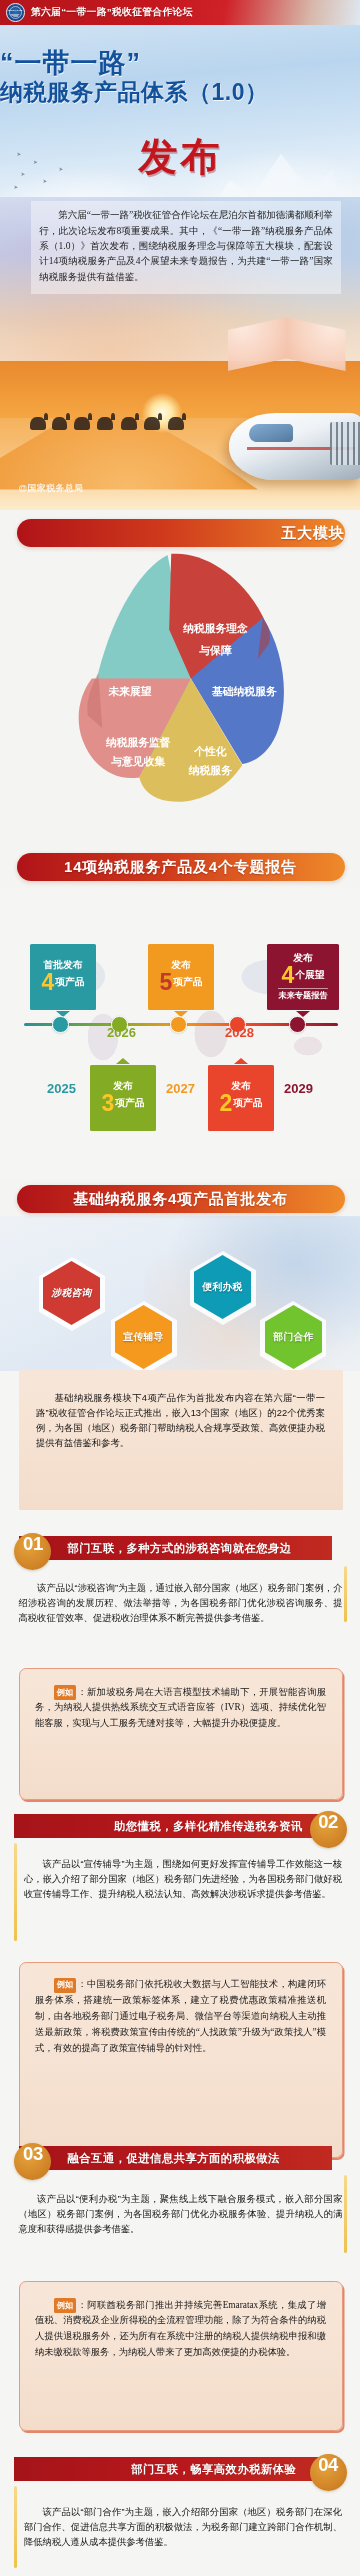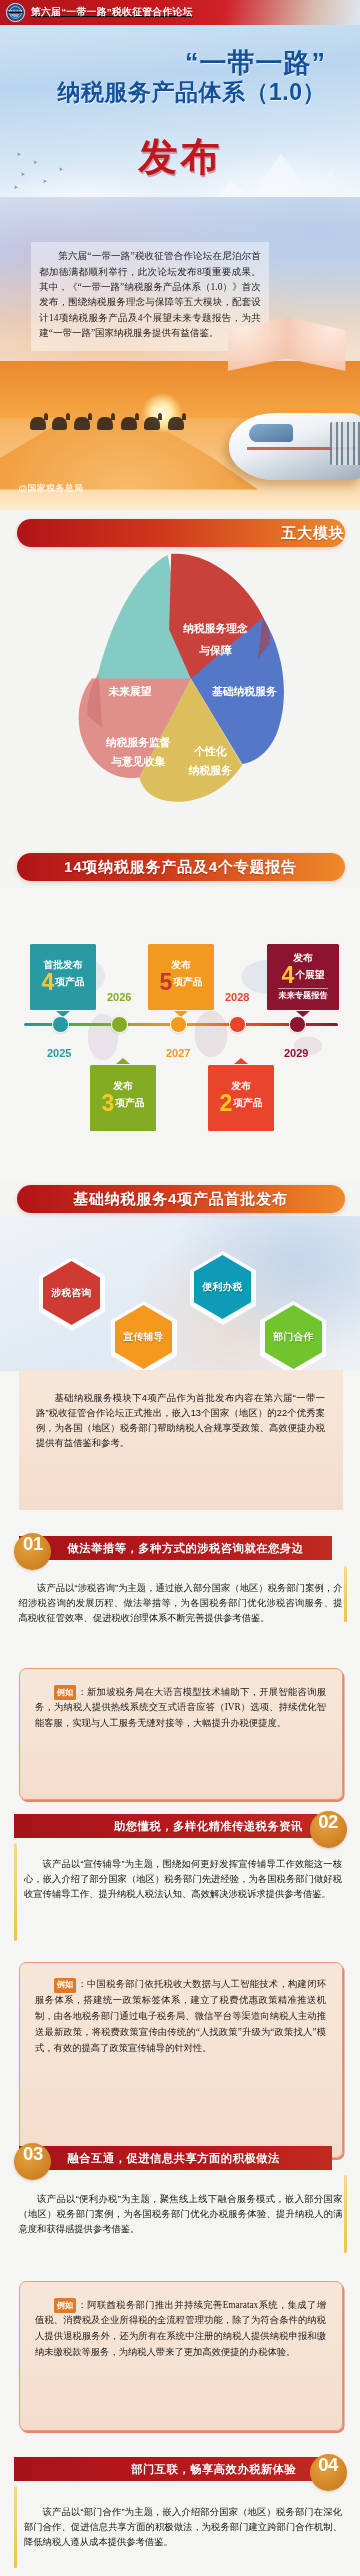--- a/index.html
+++ b/index.html
@@ -8,21 +8,21 @@
     width:361px; height:2808px; position:relative;
     font-family:"Liberation Sans","DejaVu Sans",sans-serif;
     background:#f4f4f2; overflow:hidden;
   }
   .page { position:relative; width:361px; height:2808px; }
 
   
   .topbar {
     position:absolute; left:0; top:0; width:361px; height:25px;
     background:linear-gradient(100deg,#b3151b 0%,#c4171d 42%,#cf2128 62%,#d7b9ab 86%,#dfe9f2 100%);
-    display:flex; align-items:center; z-index:30;text-decoration:underline;
+    display:flex; align-items:center; z-index:30;
   }
   .britacom-logo {
     width:18.5px; height:18.5px; margin-left:6.2px; border-radius:50%;
     background:radial-gradient(circle at 50% 45%,#2b6fb5 0%,#1d4f8f 55%,#123566 100%);
     border:1px solid #e8eef6; position:relative; flex:0 0 auto;
     display:flex; align-items:center; justify-content:center;
   }
   .britacom-logo .ring {
     position:absolute; inset:1.5px; border:0.5px solid rgba(255,255,255,.55); border-radius:50%;
   }
@@ -52,21 +52,21 @@
   }
   .hero .cloudA { position:absolute; left:-20.6px; bottom:-15.5px; width:206px; height:77px;
     background:radial-gradient(ellipse at 50% 80%,rgba(255,255,255,.95),rgba(255,255,255,0) 70%); }
   .hero .cloudB { position:absolute; right:-31px; bottom:-26px; width:216px; height:103px;
     background:radial-gradient(ellipse at 50% 75%,rgba(255,255,255,.9),rgba(255,255,255,0) 72%); }
   .hero .peak { position:absolute; right:10.3px; bottom:-5.2px; width:155px; height:88px;
     background:linear-gradient(160deg,rgba(255,255,255,.85),rgba(205,226,245,.2));
     clip-path:polygon(0% 100%,22% 42%,36% 62%,55% 12%,74% 55%,88% 30%,100% 100%); opacity:.85; }
   .birds { position:absolute; left:12.4px; top:124px; width:67px; height:46px; opacity:.55; }
   .bird { position:absolute; color:#3b4a5a; font-size:5.7px; line-height:1; }
-  .hero-title-wrap { position:absolute; left:11px; top:24px; width:315px; text-align:right; }
+  .hero-title-wrap { position:absolute; left:0; top:24px; width:315px; text-align:left; }
   .hero-line1 {
     font-size:27px; font-weight:bold; color:#14519b; letter-spacing:1px;
     font-family:"Liberation Sans",sans-serif; line-height:1.08;
     text-shadow:0.5px 1px 0 rgba(255,255,255,.8);
   }
   .hero-line2 {
     font-size:23px; font-weight:bold; color:#14519b; letter-spacing:0.5px;
     line-height:1.12; margin-top:2.1px; text-shadow:0.5px 1px 0 rgba(255,255,255,.8);
   }
   .hero-stamp {
@@ -83,22 +83,22 @@
     overflow:hidden;
   }
   .intro-band .wash {
     position:absolute; inset:0;
     background:
       radial-gradient(ellipse at 12% 30%,rgba(160,140,200,.30),transparent 55%),
       radial-gradient(ellipse at 88% 18%,rgba(120,160,210,.32),transparent 55%),
       radial-gradient(ellipse at 30% 90%,rgba(240,170,120,.38),transparent 60%);
   }
   .intro-card {
-    position:absolute; left:31px; top:201px; width:238px; padding:7.2px 8.2px 9.3px 8.2px;
-    background:rgba(255,255,255,.42); z-index:5;margin-top:41px;
+    position:absolute; left:31px; top:201px; width:310px; padding:7.2px 8.2px 9.3px 8.2px;
+    background:rgba(255,255,255,.42); z-index:5;
   }
   .intro-text {
     font-family:"Liberation Serif","DejaVu Serif",serif;
     font-size:9.5px; line-height:1.62; color:#1d1d1d; text-indent:2em;
     text-align:justify;
   }
   .book {
     position:absolute; right:15.5px; top:314px; width:118px; height:57px; z-index:6;
     background:
       radial-gradient(ellipse at 25% 20%,#fdece2 0%,#f7cfbb 60%,#f0b79c 100%) left/50% 100% no-repeat,
@@ -175,21 +175,21 @@
       radial-gradient(ellipse 27px 38px at 195px 135px,#d9c9d3 60%,transparent 62%),
       radial-gradient(ellipse 45px 28px at 253px 78px,#cfd4e4 60%,transparent 62%),
       radial-gradient(ellipse 23px 15.5px at 292px 147px,#e0ccd6 60%,transparent 62%);
     filter:blur(0.2px);
   }
   .tl-axis { position:absolute; left:24px; top:1023px; width:314px; height:2.6px; z-index:8;
     background:linear-gradient(90deg,#2a8f96 0%,#7cab2a 26%,#f2991f 50%,#e8452c 74%,#8c1430 100%);
     border-radius:1.5px; }
   .tl-dot { position:absolute; width:16.5px; height:16.5px; border-radius:50%; z-index:10;
     border:1.5px solid #ffffff; box-shadow:0 0.5px 2.1px rgba(0,0,0,.18); }
-  .tl-year { position:absolute; font-size:11px; font-weight:bold; z-index:10; }
+  .tl-year { position:absolute; font-size:13px; font-weight:bold; z-index:10;margin-top:34px; }
   .tl-card { position:absolute; width:66px; border-radius:1.5px; z-index:9;
     display:flex; flex-direction:column; align-items:center; justify-content:center;
     text-align:center; color:#fff; }
   .tl-card .tl-top { font-size:9.8px; font-weight:bold; line-height:1.1; }
   .tl-card .tl-row { display:flex; align-items:center; justify-content:center; gap:1px; line-height:1; }
   .tl-card .tl-num { font-size:23px; font-weight:bold; }
   .tl-card .tl-unit { font-size:9.8px; font-weight:bold; }
   .tl-card .tl-sub { font-size:8.2px; font-weight:bold; line-height:1.15; margin-top:1.5px;
      border-top:0.5px solid rgba(255,255,255,.55); padding-top:2.1px;text-align:right; }
   .tl-card .tick-dn { position:absolute; bottom:-6.7px; left:50%; transform:translateX(-50%);
@@ -431,21 +431,21 @@
     </div>
   </div>
 
   <div class="pill" id="pill-basic">
     <span>基础纳税服务4项产品首批发布</span>
   </div>
 
   <div class="hex-area">
     <div class="blurbg"></div>
     <div class="hex-shadow" style="left:39px; top:41px;"></div>
-    <div class="hex" style="left:43px; top:45px; background:#cf3b33;">
+    <div class="hex" style="left:43px; top:45px; background:#cf3b33;font-style:italic;">
       <span>涉税咨询</span>
     </div>
     <div class="hex-shadow" style="left:111px; top:85px;"></div>
     <div class="hex" style="left:115px; top:89px; background:#f4991e;">
       <span>宣传辅导</span>
     </div>
     <div class="hex-shadow" style="left:190px; top:35px;"></div>
     <div class="hex" style="left:194px; top:39px; background:#0d9bb5;">
       <span>便利办税</span>
     </div>
@@ -454,21 +454,21 @@
       <span>部门合作</span>
     </div>
   </div>
 
   <div class="card-peach" style="top:1370px; height:140px; padding:20.6px 17.5px;">
     <div class="sans-p">基础纳税服务模块下4项产品作为首批发布内容在第六届“一带一路”税收征管合作论坛正式推出，嵌入13个国家（地区）的22个优秀案例，为各国（地区）税务部门帮助纳税人合规享受政策、高效便捷办税提供有益借鉴和参考。</div>
   </div>
 
   <div class="sec-head" style="top:1529px;">
     <div class="sec-bar left">
-      <span>做法举措等，多种方式的涉税咨询就在您身边</span>
+      <span>部门互联，多种方式的涉税咨询就在您身边</span>
     </div>
     <div class="sec-circle l">
       <span>01</span>
     </div>
   </div>
   <div class="sec-accent" style="right:14.4px; top:1566px; height:56px;"></div>
   <div style="position:absolute; left:18.5px; top:1581px; width:324px;">
     <div class="sans-p">该产品以“涉税咨询”为主题，通过嵌入部分国家（地区）税务部门案例，介绍涉税咨询的发展历程、做法举措等，为各国税务部门优化涉税咨询服务、提高税收征管效率、促进税收治理体系不断完善提供参考借鉴。</div>
   </div>
   <div class="card-peach rounded" style="top:1668px; height:132px; padding:15.5px 15.5px;">

